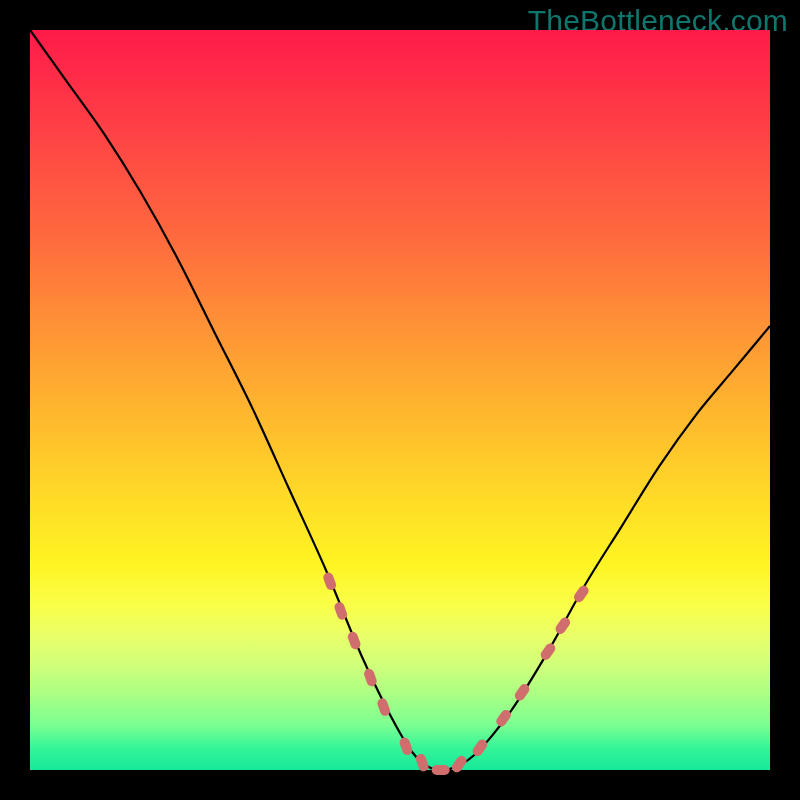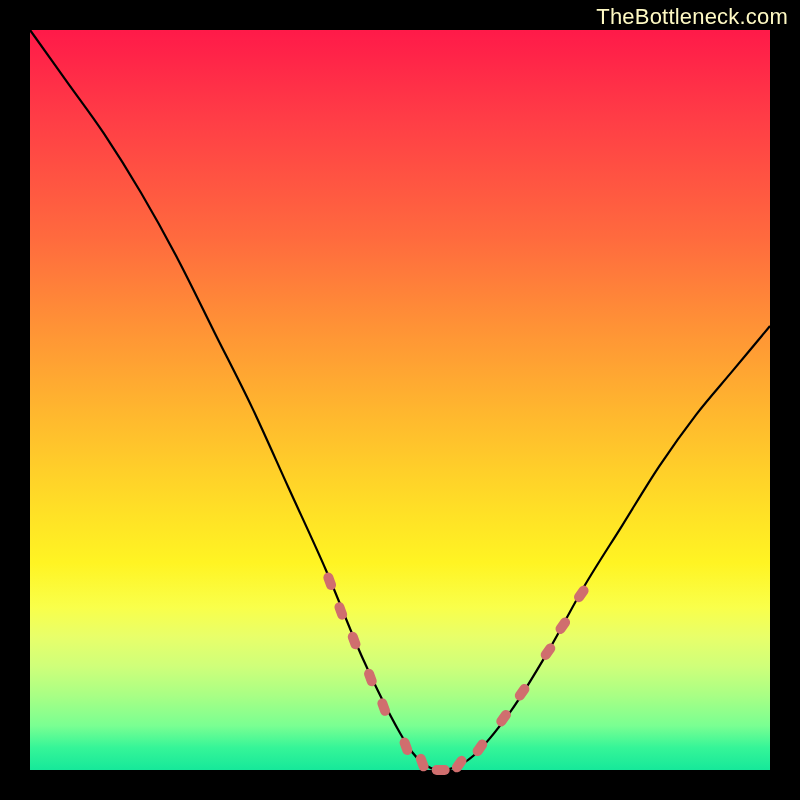--- a/index.html
+++ b/index.html
@@ -38,22 +38,22 @@
       #cfff7a 86%,
       #a8ff85 90%,
       #7aff92 94%,
       #35f598 97%,
       #16e89a 100%);
   }
   .watermark {
     position: absolute;
     top: 4px;
     right: 12px;
-    color: #fef9c3;
-    font-size: 22px;
+    color: #0f766e;
+    font-size: 30px;
     letter-spacing: 0.2px;
     user-select: none;
   }
   svg.curve {
     position: absolute;
     top: 0; left: 0;
     width: 740px;
     height: 740px;
     overflow: visible;
   }

